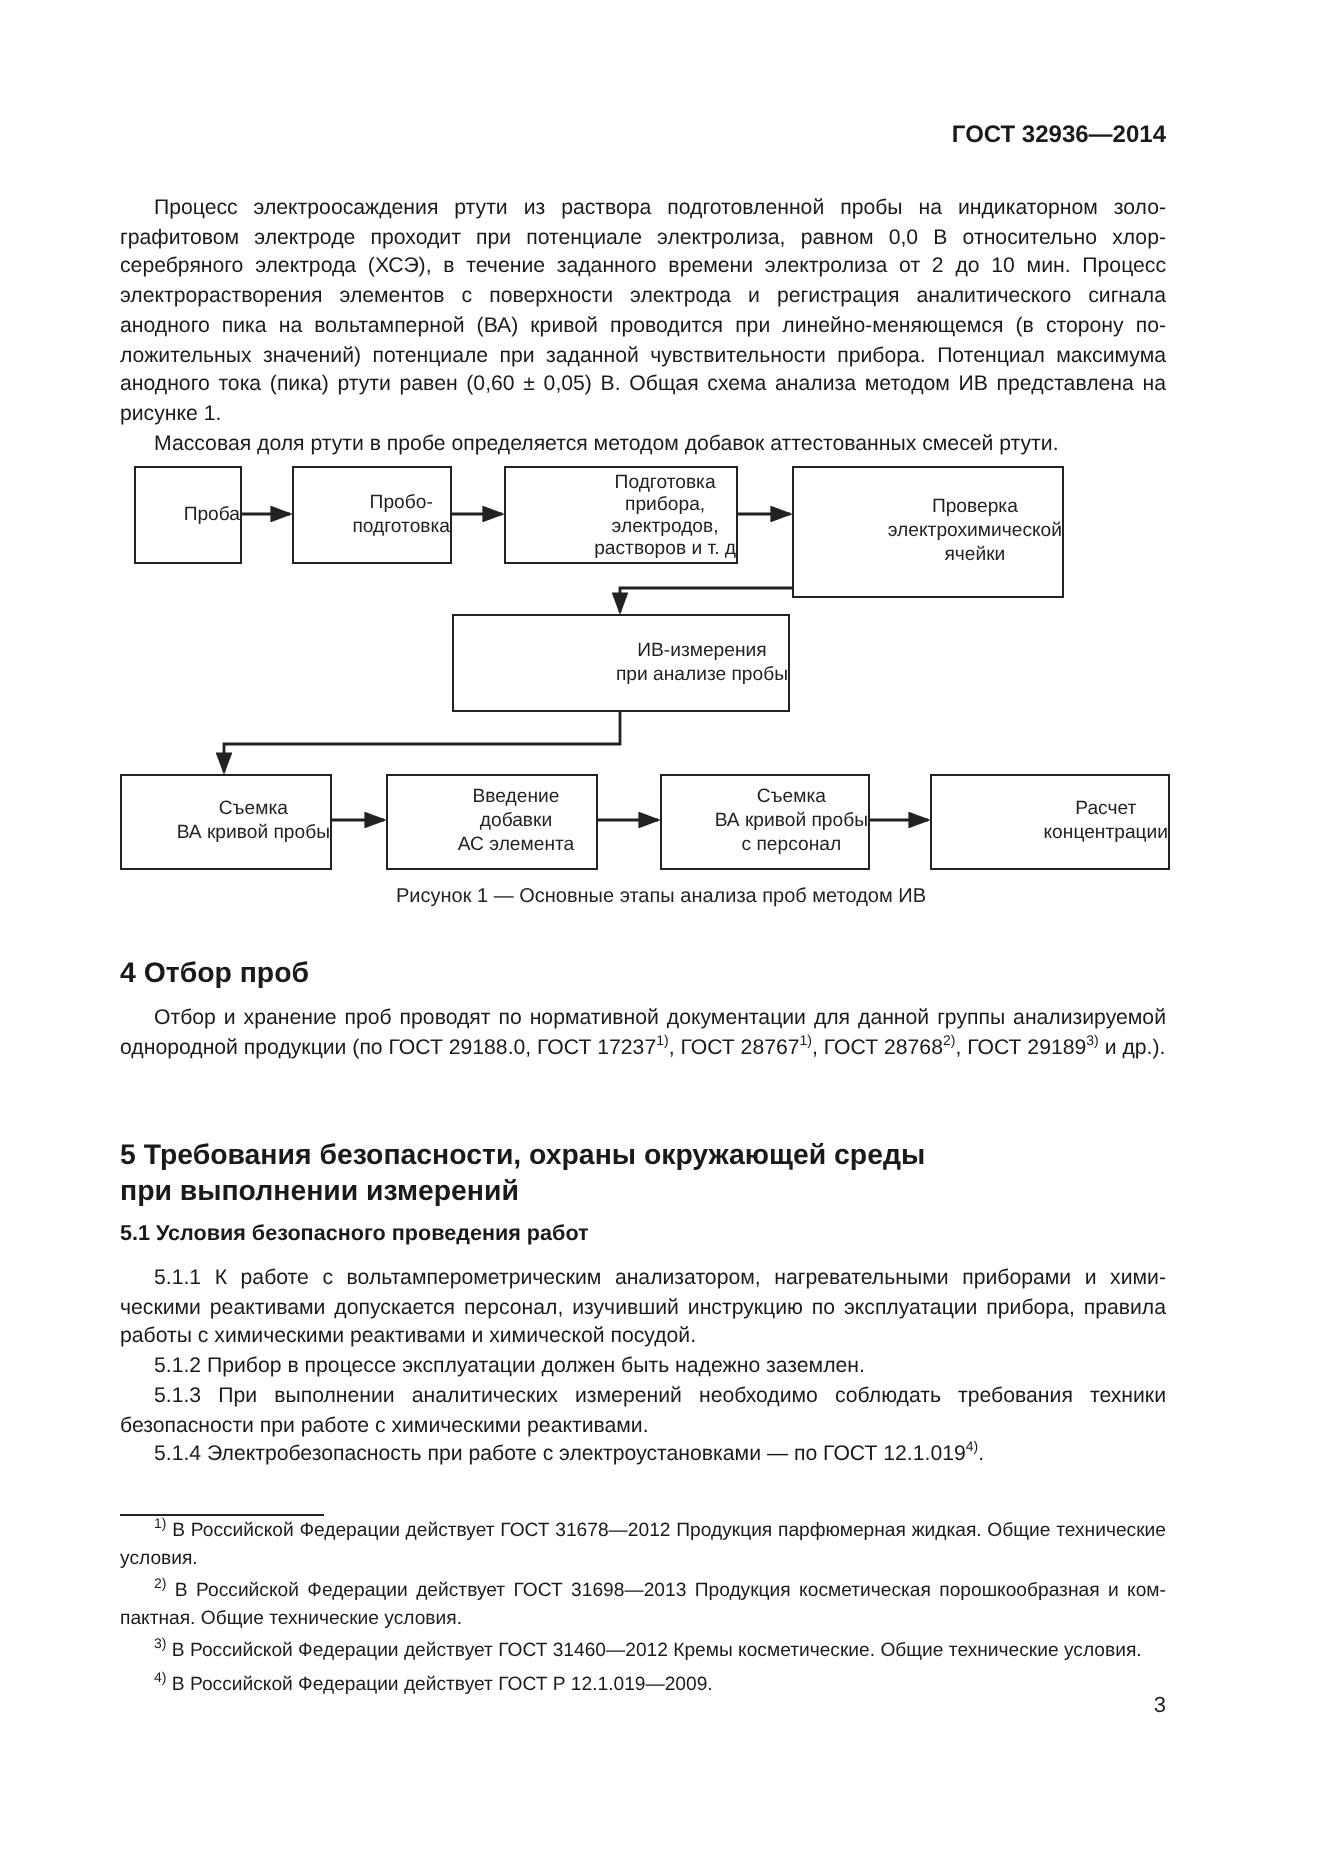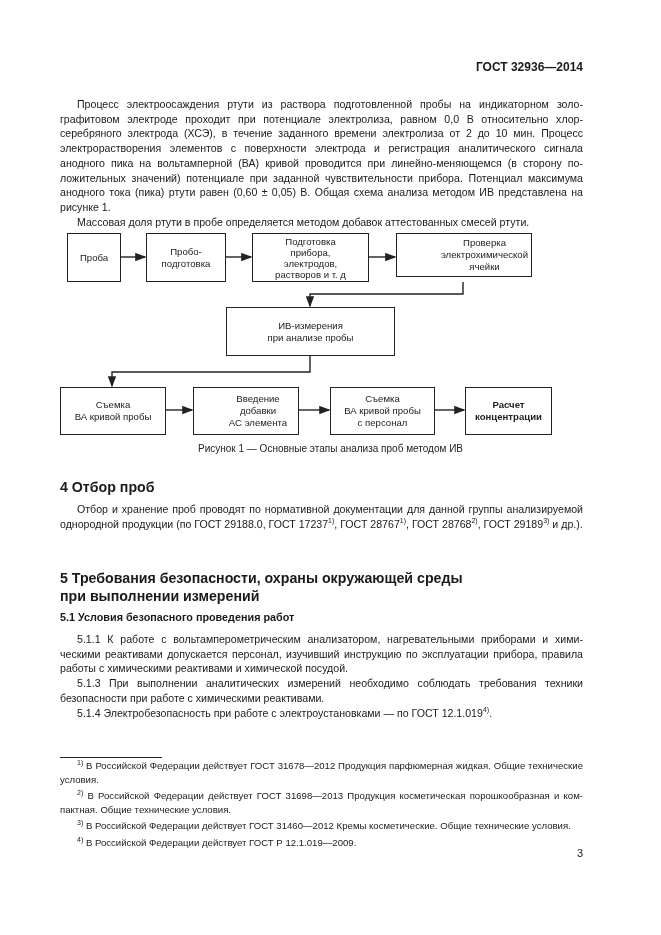--- a/index.html
+++ b/index.html
@@ -4,21 +4,21 @@
 <style>
   html, body { margin:0; padding:0; background:#ffffff; }
   body { width:661px; height:935px; position:relative; overflow:hidden;
          font-family:"Liberation Sans", sans-serif; color:#1a1a1a; }
   .hdr { position:absolute; top:60px; right:78px; font-weight:bold; font-size:12px; }
   .body { position:absolute; left:60px; width:523px; font-size:10.6px; line-height:14.7px; text-align:justify; }
   .p { text-indent:17px; margin:0; }
   .lastline { text-align-last:left; }
   .fig { position:absolute; left:0; top:0; width:661px; height:470px; pointer-events:none; }
   .box { position:absolute; border:1.4px solid #222; background:#fff; box-sizing:border-box;
-         display:flex; align-items:center; justify-content:center; text-align:center;
+         display:flex; align-items:center; justify-content:flex-end; text-align:center;
          font-size:9.6px; line-height:12px; color:#222; pointer-events:auto; }
   .cap { position:absolute; top:443px; left:0; width:661px; text-align:center; font-size:10px; color:#222; }
   h2 { position:absolute; left:60px; margin:0; font-size:14.2px; font-weight:bold; line-height:18px; }
   h3 { position:absolute; left:60px; margin:0; font-size:10.8px; font-weight:bold; }
   sup { font-size:7px; vertical-align:super; line-height:0; }
   .fnrule { position:absolute; left:60px; top:757px; width:102px; border-top:1px solid #222; }
   .fn { position:absolute; left:60px; width:523px; font-size:9.6px; line-height:13.6px; text-align:justify; }
   .fn p { margin:0; text-indent:17px; }
   .pageno { position:absolute; right:78px; top:847px; font-size:11px; }
 </style>
@@ -52,50 +52,51 @@
 
 <div class="box" style="left:67px;top:233px;width:54px;height:49px;">
   <div><span>Проба</span></div>
 </div>
 <div class="box" style="left:146px;top:233px;width:80px;height:49px;">
   <div><span>Пробо-</span><br><span>подготовка</span></div>
 </div>
 <div class="box" style="left:252px;top:233px;width:117px;height:49px;">
   <div style="line-height:11px;"><span>Подготовка</span><br><span>прибора,</span><br><span>электродов,</span><br><span>растворов и т. д</span></div>
 </div>
-<div class="box" style="left:396px;top:233px;width:136px;height:44px;padding-left:41px;">
+<div class="box" style="left:396px;top:233px;width:136px;height:66px;padding-left:41px;">
   <div><span>Проверка</span><br><span>электрохимической</span><br><span>ячейки</span></div>
 </div>
 <div class="box" style="left:226px;top:307px;width:169px;height:49px;">
   <div><span>ИВ-измерения</span><br><span>при анализе пробы</span></div>
 </div>
 <div class="box" style="left:60px;top:387px;width:106px;height:48px;">
   <div><span>Съемка</span><br><span>ВА кривой пробы</span></div>
 </div>
 <div class="box" style="left:193px;top:387px;width:106px;height:48px;padding-left:24px;">
   <div><span>Введение добавки</span><br><span>АС элемента</span></div>
 </div>
 <div class="box" style="left:330px;top:387px;width:105px;height:48px;">
   <div><span>Съемка</span><br><span>ВА кривой пробы</span><br><span>с персонал</span></div>
 </div>
-<div class="box" style="left:465px;top:387px;width:87px;height:48px;font-weight:bold;">
+<div class="box" style="left:465px;top:387px;width:120px;height:48px;">
   <div><span>Расчет</span><br><span>концентрации</span></div>
 </div>
 
 <div class="cap">Рисунок 1 — Основные этапы анализа проб методом ИВ</div>
 
 <h2 style="top:478px;">4 Отбор проб</h2>
 <div class="body" style="top:502px;">
   <p class="p"><span>Отбор и хранение проб проводят по нормативной документации для данной группы анализируемой однородной продукции (по ГОСТ 29188.0, ГОСТ 17237</span><sup>1)</sup><span>, ГОСТ 28767</span><sup>1)</sup><span>, ГОСТ 28768</span><sup>2)</sup><span>, ГОСТ 29189</span><sup>3)</sup><span> и др.).</span></p>
 </div>
 
 <h2 style="top:569px;"><span>5 Требования безопасности, охраны окружающей среды</span><br><span>при выполнении измерений</span></h2>
 <h3 style="top:611px;">5.1 Условия безопасного проведения работ</h3>
 <div class="body" style="top:632px;">
   <p class="p">5.1.1 К работе с вольтамперометрическим анализатором, нагревательными приборами и хими­ческими реактивами допускается персонал, изучивший инструкцию по эксплуатации прибора, правила работы с химическими реактивами и химической посудой.</p>
+  <p class="p">5.1.2 Прибор в процессе эксплуатации должен быть надежно заземлен.</p>
   <p class="p">5.1.3 При выполнении аналитических измерений необходимо соблюдать требования техники безопас­ности при работе с химическими реактивами.</p>
   <p class="p"><span>5.1.4 Электробезопасность при работе с электроустановками — по ГОСТ 12.1.019</span><sup>4)</sup><span>.</span></p>
 </div>
 
 <div class="fnrule"></div>
 <div class="fn" style="top:759px;">
   <p><sup>1)</sup><span> В Российской Федерации действует ГОСТ 31678—2012 Продукция парфюмерная жидкая. Общие техни­ческие условия.</span></p>
   <p style="margin-top:3px;"><sup>2)</sup><span> В Российской Федерации действует ГОСТ 31698—2013 Продукция косметическая порошкообразная и ком­пактная. Общие технические условия.</span></p>
   <p style="margin-top:3px;"><sup>3)</sup><span> В Российской Федерации действует ГОСТ 31460—2012 Кремы косметические. Общие технические условия.</span></p>
   <p style="margin-top:3px;"><sup>4)</sup><span> В Российской Федерации действует ГОСТ Р 12.1.019—2009.</span></p>

